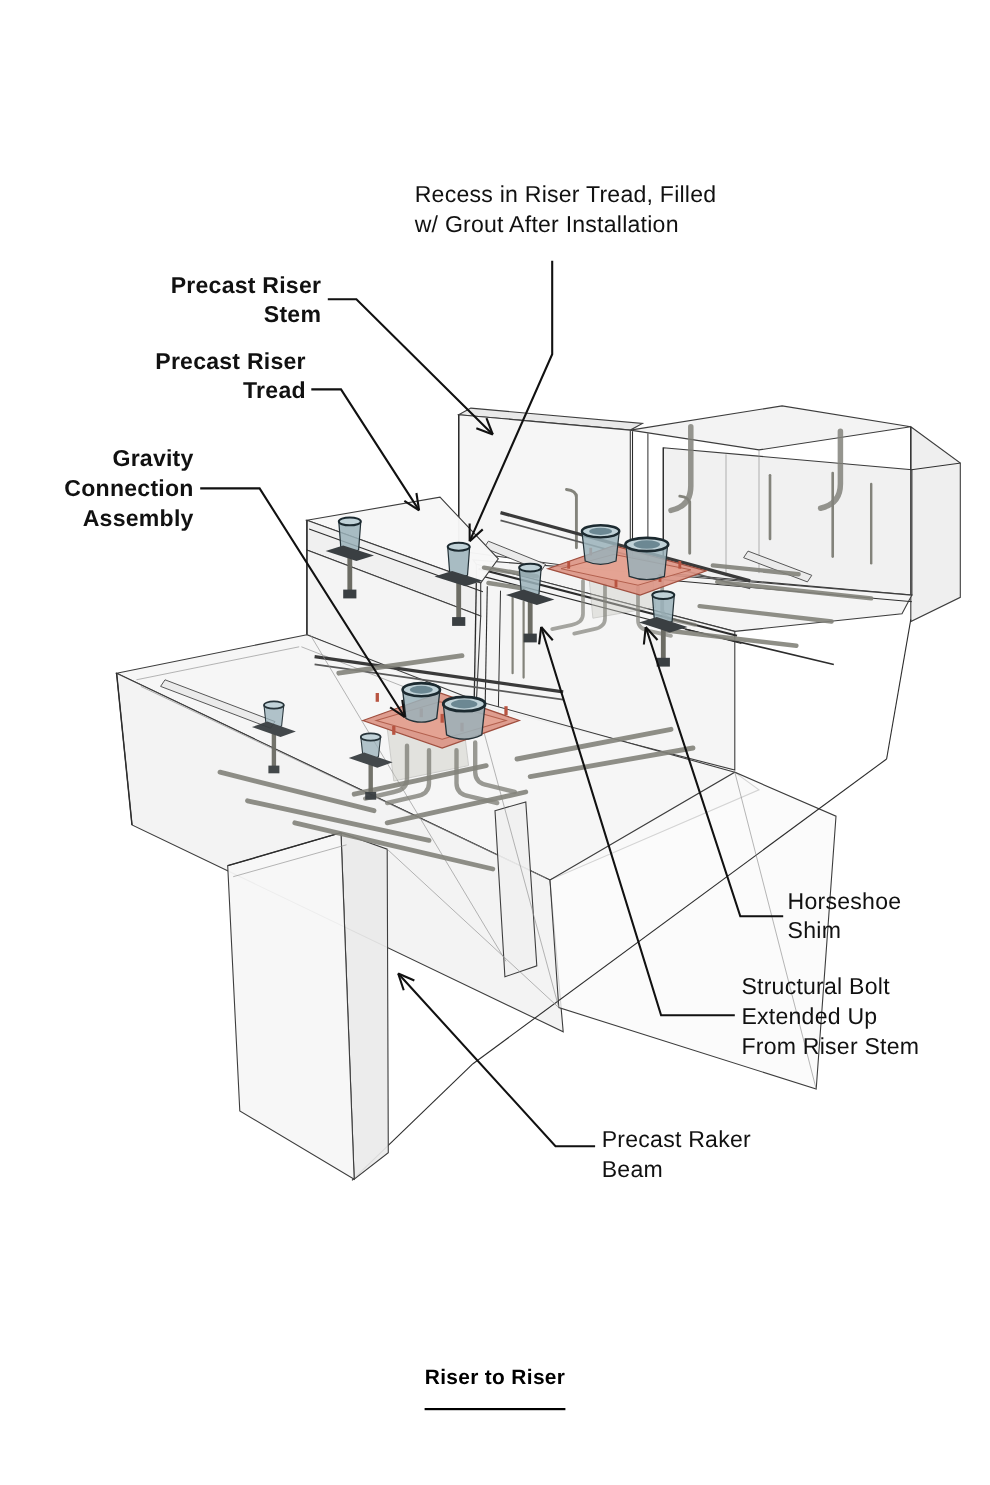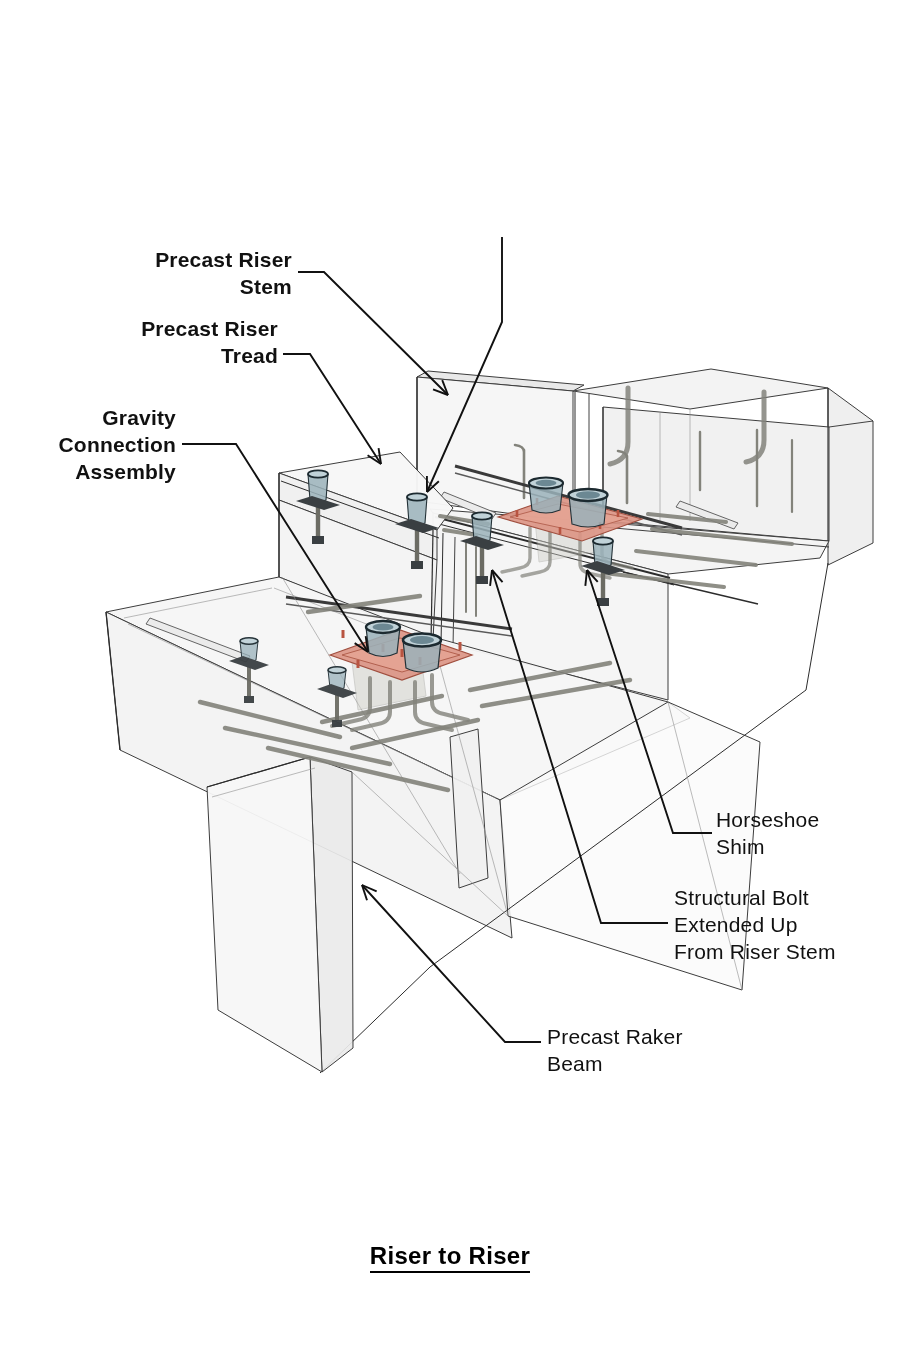--- a/index.html
+++ b/index.html
@@ -4,22 +4,22 @@
 <style>
   html,body{margin:0;padding:0;background:#ffffff;}
   #page{position:relative;width:900px;height:1350px;background:#ffffff;overflow:hidden;
         font-family:"Liberation Sans","DejaVu Sans",sans-serif;}
   #model-svg{position:absolute;left:0;top:0;}
   .callout{position:absolute;font-size:21px;line-height:27px;color:#111111;
            white-space:pre-line;letter-spacing:.2px;}
   .callout.right{text-align:right;font-weight:bold;}
   .callout.left{text-align:left;}
   #title{position:absolute;left:0;top:1242px;width:900px;text-align:center;}
-  #title span{font-size:24px;font-weight:bold;color:#000;
-              border-bottom:2.5px solid #000;padding-bottom:2px;letter-spacing:.3px;}
+  #title span{font-size:19px;font-weight:bold;color:#000;
+              border-bottom:2.5px solid #000;padding-bottom:17px;letter-spacing:.3px;}
   
   .face{stroke:#3d3d3d;stroke-width:1;}
   .edge{fill:none;stroke:#2c2c2c;}
   .hid{fill:none;stroke:#8d8d8d;stroke-width:.9;opacity:.65;}
   .rebar{fill:none;stroke:#83837b;stroke-linecap:round;}
   .leader{fill:none;stroke:#111;stroke-width:1.9;}
 </style>
 </head>
 <body>
 
@@ -267,20 +267,22 @@
         <line x1="587" y1="570" x2="597.7416892402681" y2="581.8581664799204" class="leader" stroke-width="2.2"></line>
         <polyline points="668,923 601,923 492,570" class="leader"></polyline>
         <line x1="492" y1="570" x2="490.07656645343417" y2="585.8839668657406" class="leader" stroke-width="2.2"></line>
         <line x1="492" y1="570" x2="502.54406625411" y2="582.0342289669484" class="leader" stroke-width="2.2"></line>
         <polyline points="541,1042 505,1042 362,885" class="leader"></polyline>
         <line x1="362" y1="885" x2="367.0143092444788" y2="900.1939692905025" class="leader" stroke-width="2.2"></line>
         <line x1="362" y1="885" x2="376.6609497151833" y2="891.4075387980774" class="leader" stroke-width="2.2"></line>
       </g>
 </svg>
 
+<div class="callout left" style="top: 164px; left: 377px;">Recess in Riser Tread, Filled
+w/ Grout After Installation</div>
 <div class="callout right" style="top: 246px; right: 608px;">Precast Riser
 Stem</div>
 <div class="callout right" style="top: 315px; right: 622px;">Precast Riser
 Tread</div>
 <div class="callout right" style="top: 404px; right: 724px;">Gravity
 Connection
 Assembly</div>
 <div class="callout left" style="top: 806px; left: 716px;">Horseshoe
 Shim</div>
 <div class="callout left" style="top: 1023px; left: 547px;">Precast Raker

